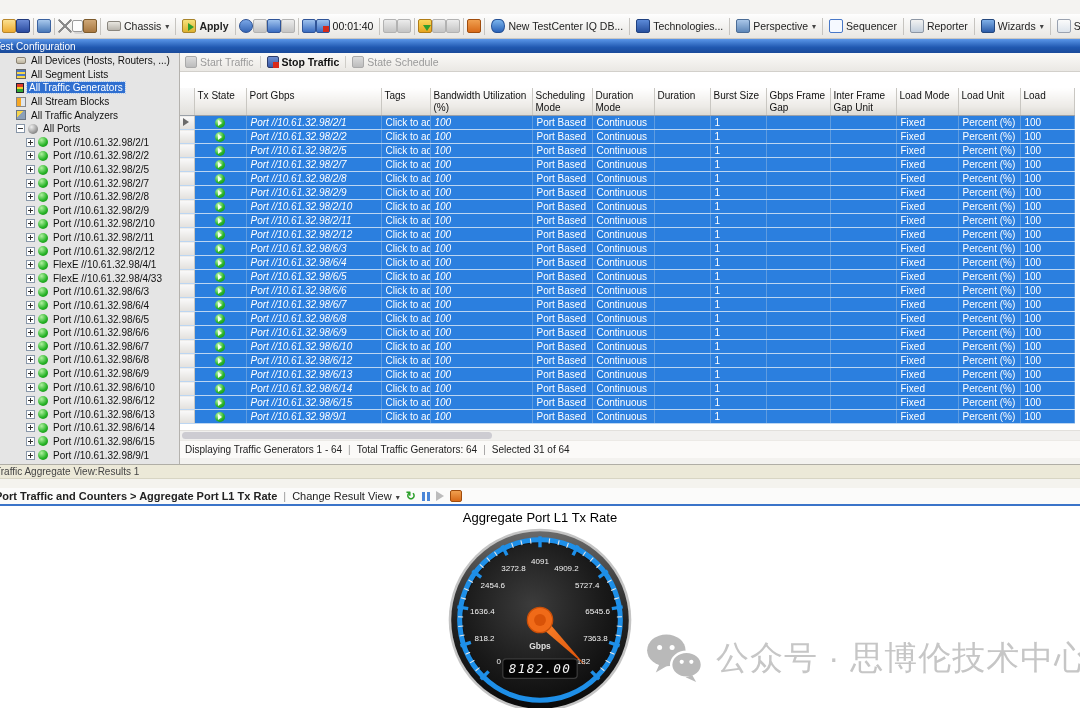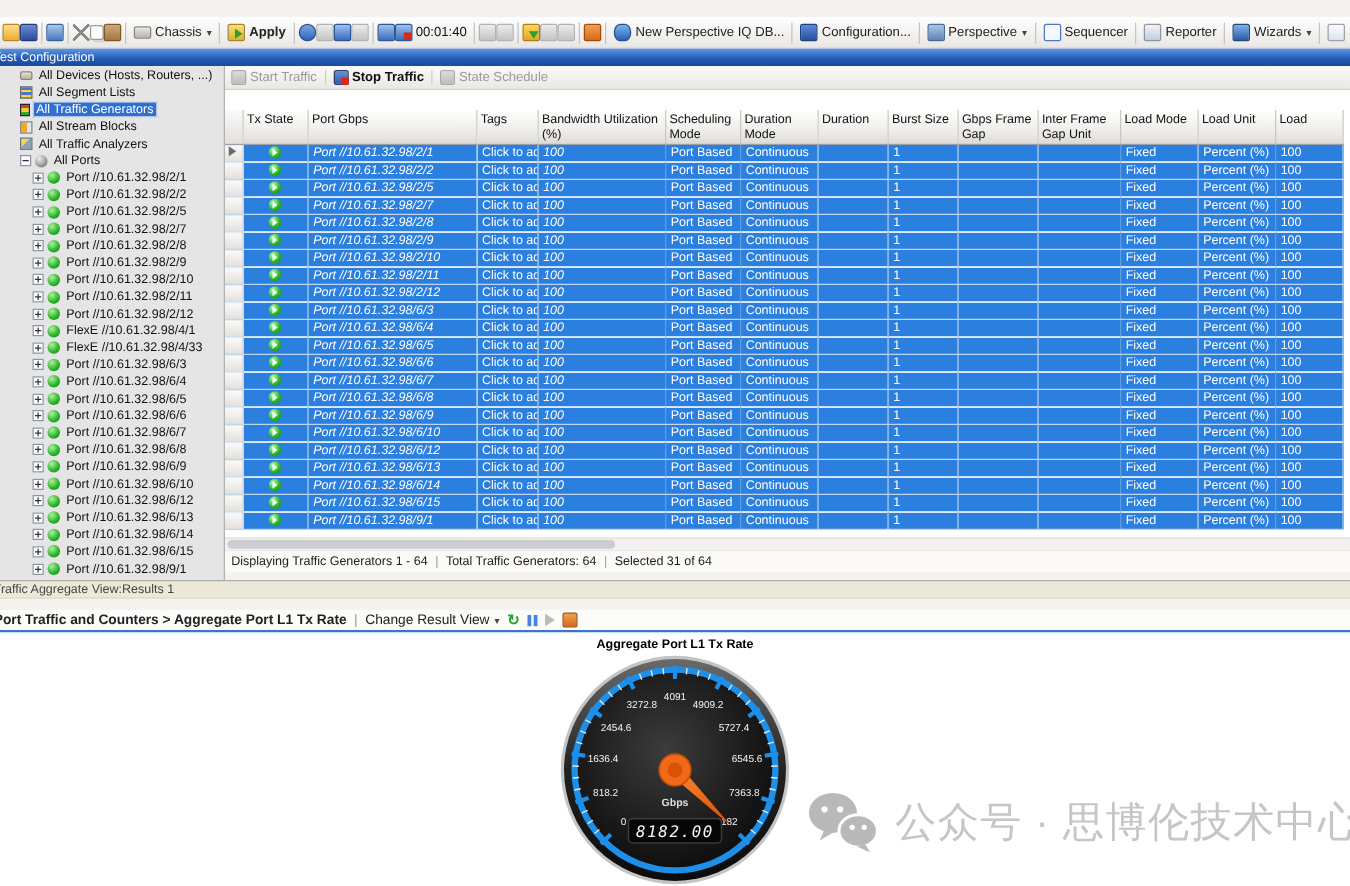--- a/index.html
+++ b/index.html
@@ -116,21 +116,21 @@
   .crumbbar { height:18px; background:#fbfbfa; border-bottom:2px solid #3b74c9; display:flex; align-items:center;
     gap:6px; font-size:11px; color:#222; }
   .crumbbar b { font-weight:bold; }
   .refresh { color:#2ca02c; font-weight:bold; font-size:12px; }
   .pause { display:inline-flex; gap:2px; }
   .pause i { width:3px; height:9px; background:#4a86d8; }
   .play { width:0; height:0; border-top:5px solid transparent; border-bottom:5px solid transparent; border-left:8px solid #bcbcbc; }
   .logic { width:12px; height:12px; background:linear-gradient(#f0a050,#d86a18); border:1px solid #a04c0c; border-radius:2px; }
 
   .resultsbody { height:202px; background:#fff; position:relative; overflow:hidden; }
-  .charttitle { text-align:center; font-size:10px; font-weight:bold; color:#000; padding-top:4px; }
+  .charttitle { text-align:center; font-size:13px; font-weight:normal; color:#000; padding-top:4px; }
   #gauge-svg { display:block; margin:2px auto 0; }
 
   .watermark { position:absolute; left:646px; top:633px; display:flex; align-items:center; gap:12px;
     color:#c6c6c6; font-size:33px; letter-spacing:1px; white-space:nowrap; }
 </style>
 </head>
 <body>
 
 <div class="app">
 
@@ -178,26 +178,26 @@
     <span class="ic ic-gray"></span>
     <span class="tsep"></span>
     <span class="ic ic-horn-y"></span>
     <span class="ic ic-gray"></span>
     <span class="ic ic-gray"></span>
     <span class="tsep"></span>
     <span class="ic ic-note"></span>
     <span class="tsep"></span>
     <span class="tbtn">
       <span class="ic ic-db"></span>
-      <span>New Perspective IQ DB...</span>
+      <span>New TestCenter IQ DB...</span>
     </span>
     <span class="tsep"></span>
     <span class="tbtn">
       <span class="ic ic-tech"></span>
-      <span>Configuration...</span>
+      <span>Technologies...</span>
     </span>
     <span class="tsep"></span>
     <span class="tbtn">
       <span class="ic ic-persp"></span>
       <span>Perspective</span>
         <span class="caret">▾</span>
     </span>
     <span class="tsep"></span>
     <span class="tbtn">
       <span class="ic ic-seq"></span>

